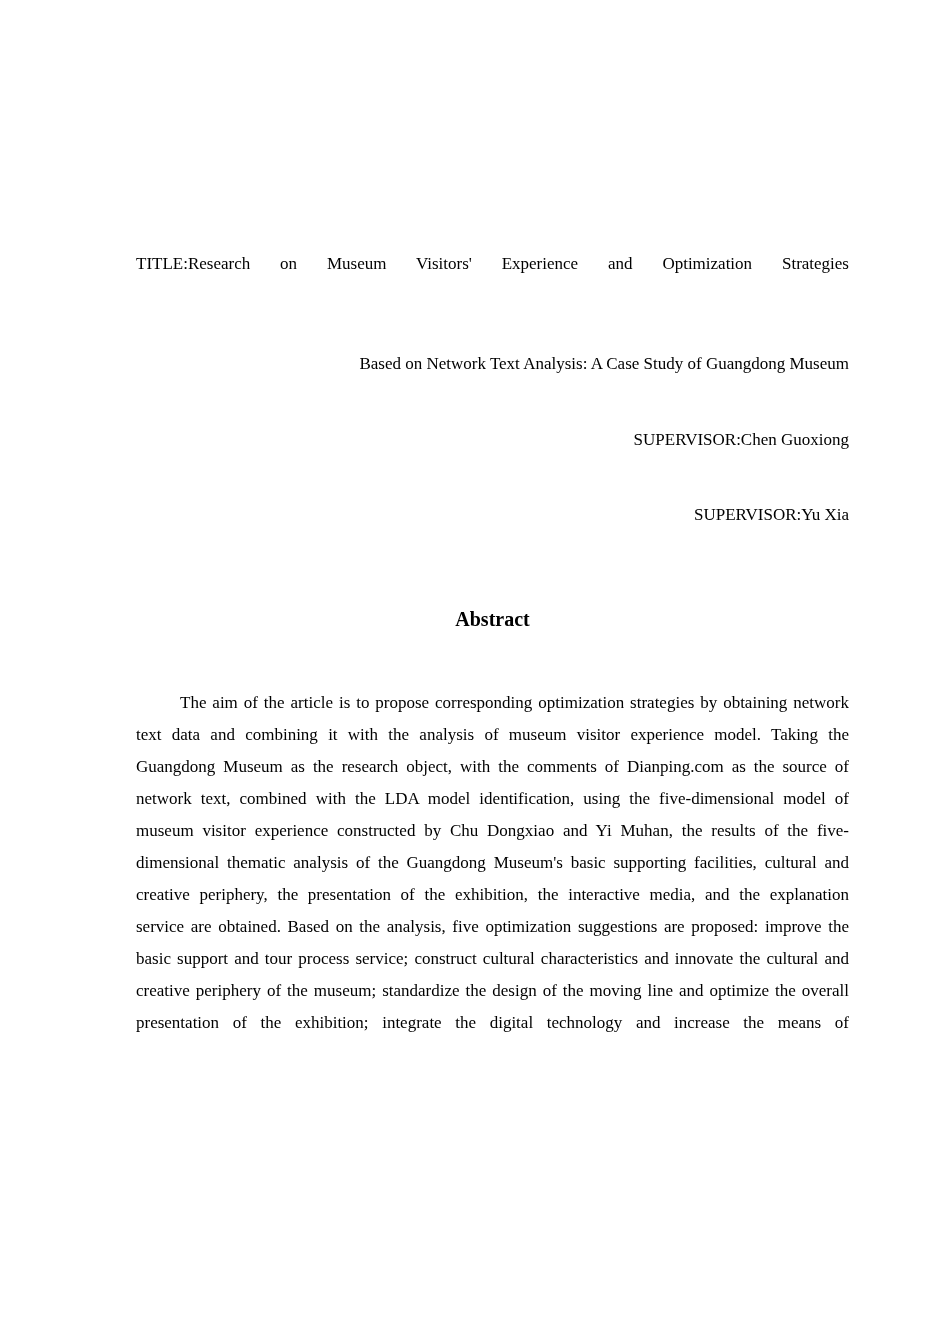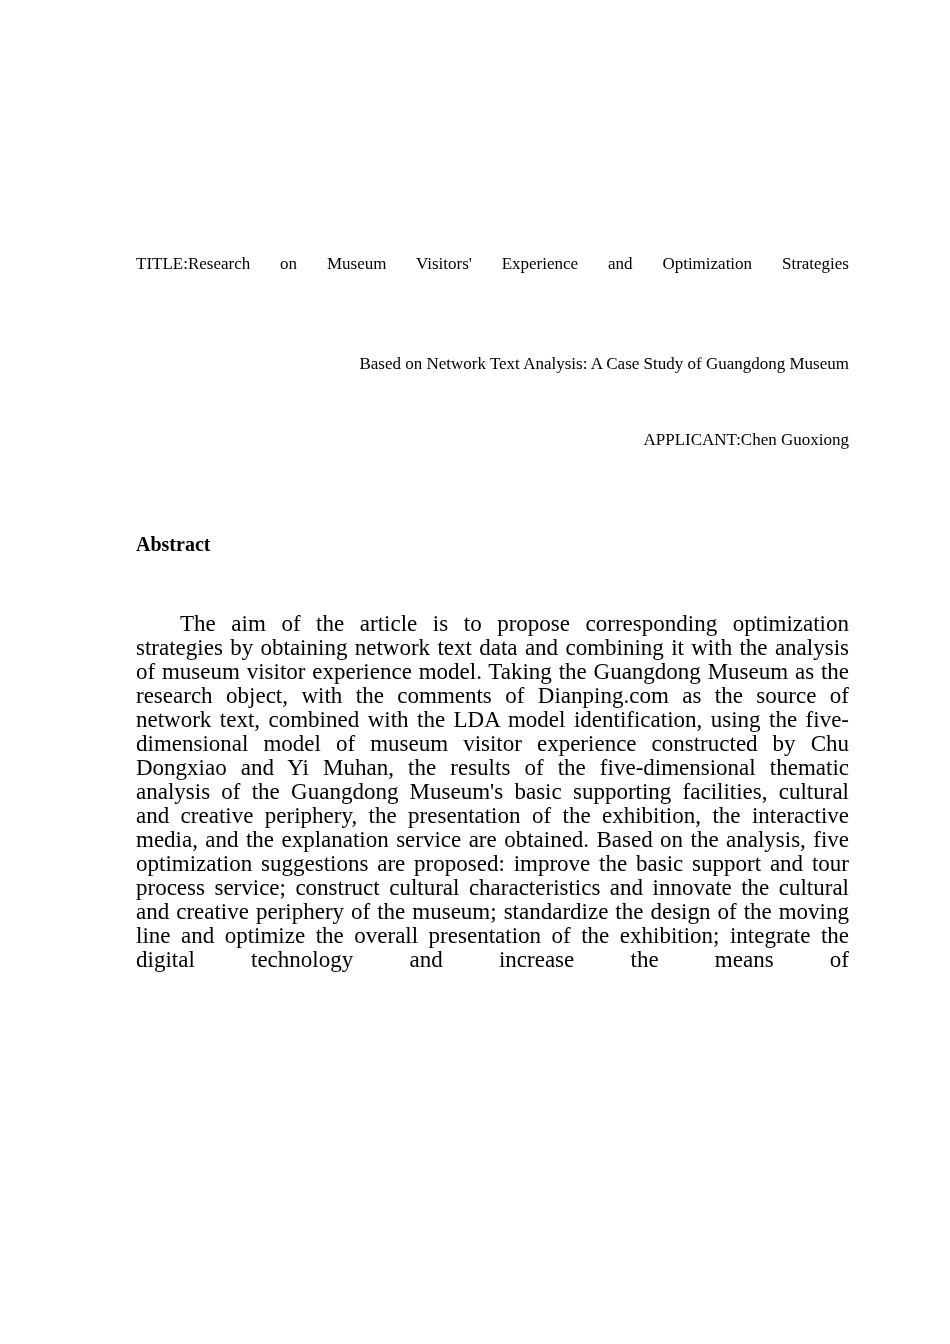--- a/index.html
+++ b/index.html
@@ -31,42 +31,43 @@
     }
     .line-2 { margin-top: 78px; }
     .line-major { margin-top: 53px; }
     .line-applicant { margin-top: 54px; }
     .line-supervisor { margin-top: 53px; }
     .abstract-heading {
       margin-top: 80px;
       font-size: 20px;
       line-height: 26px;
       font-weight: bold;
-      text-align: left;
+      text-align: center;
     }
     .abstract-paragraph {
       margin-top: 55px;
-      font-size: 23px;
-      line-height: 24px;
+      font-size: 17px;
+      line-height: 32px;
       text-align: justify;
       text-align-last: justify;
       text-indent: 44px;
       word-spacing: 1px;
     }
   </style>
 </head>
 <body>
 
 <div class="page">
 
   <div class="header-line justify-full">TITLE:Research on Museum Visitors' Experience and Optimization Strategies</div>
 
   <div class="header-line line-2">Based on Network Text Analysis: A Case Study of Guangdong Museum</div>
 
 
-  <div class="header-line line-applicant">APPLICANT:Chen Guoxiong</div>
+  <div class="header-line line-applicant">SUPERVISOR:Chen Guoxiong</div>
 
+  <div class="header-line line-supervisor">SUPERVISOR:Yu Xia</div>
 
   <div class="abstract-heading">Abstract</div>
 
   <div class="abstract-paragraph">The aim of the article is to propose corresponding optimization strategies by obtaining network text data and combining it with the analysis of museum visitor experience model. Taking the Guangdong Museum as the research object, with the comments of Dianping.com as the source of network text, combined with the LDA model identification, using the five-dimensional model of museum visitor experience constructed by Chu Dongxiao and Yi Muhan, the results of the five-dimensional thematic analysis of the Guangdong Museum's basic supporting facilities, cultural and creative periphery, the presentation of the exhibition, the interactive media, and the explanation service are obtained. Based on the analysis, five optimization suggestions are proposed: improve the basic support and tour process service; construct cultural characteristics and innovate the cultural and creative periphery of the museum; standardize the design of the moving line and optimize the overall presentation of the exhibition; integrate the digital technology and increase the means of</div>
 
 </div>
 
 </body></html>

